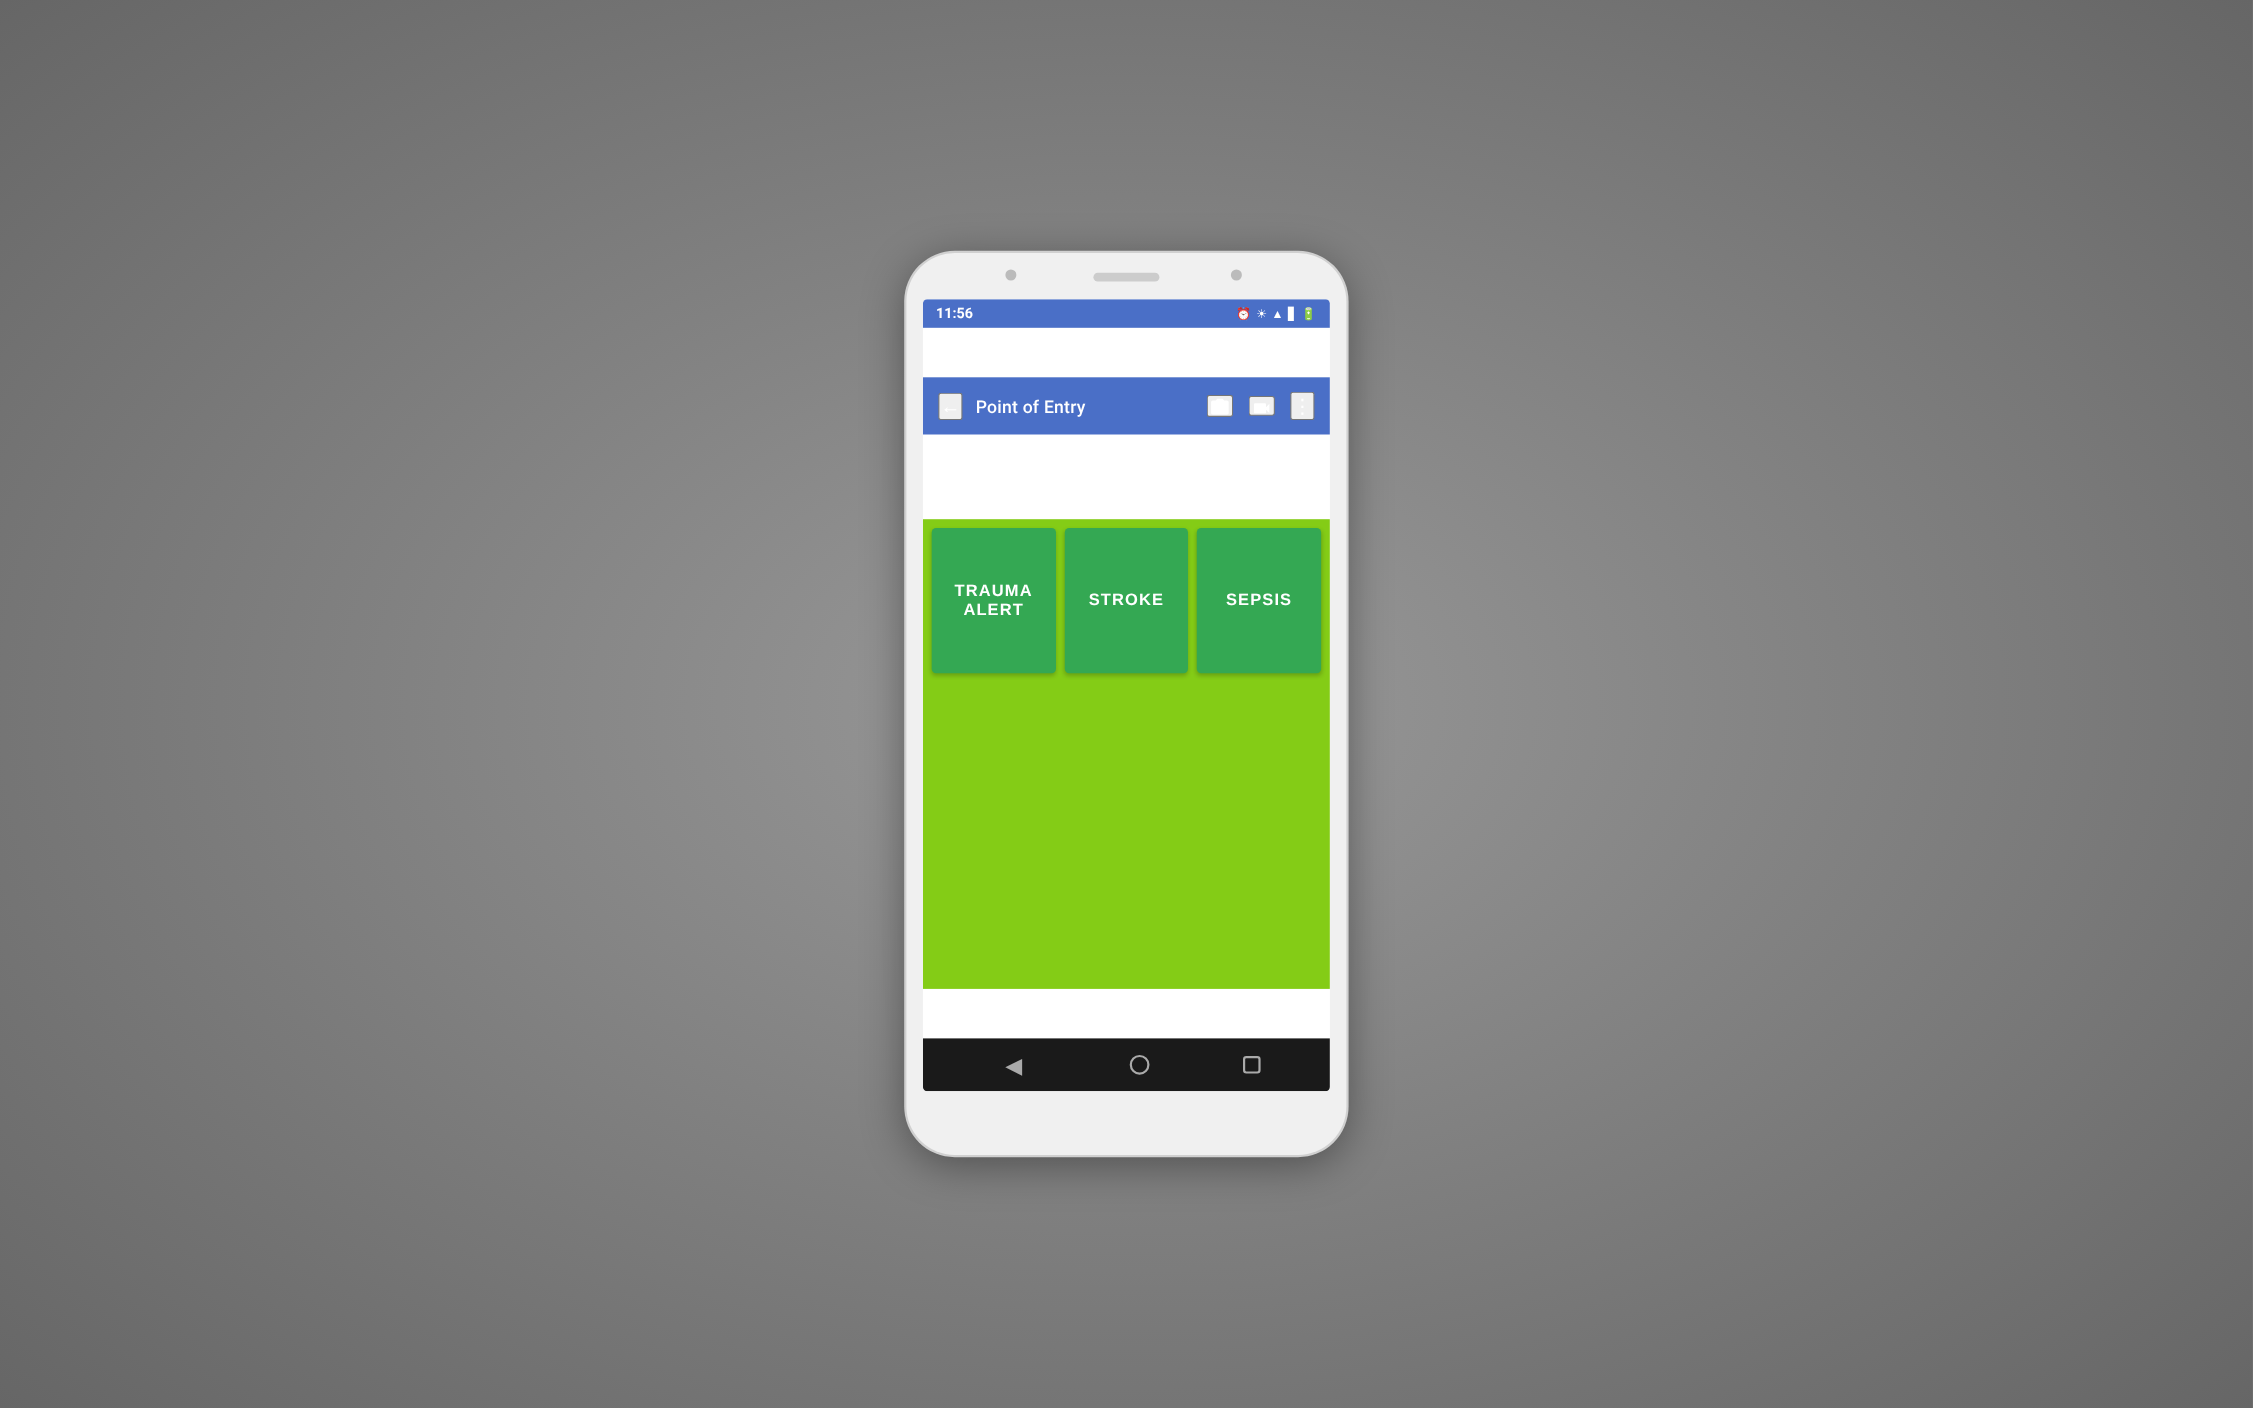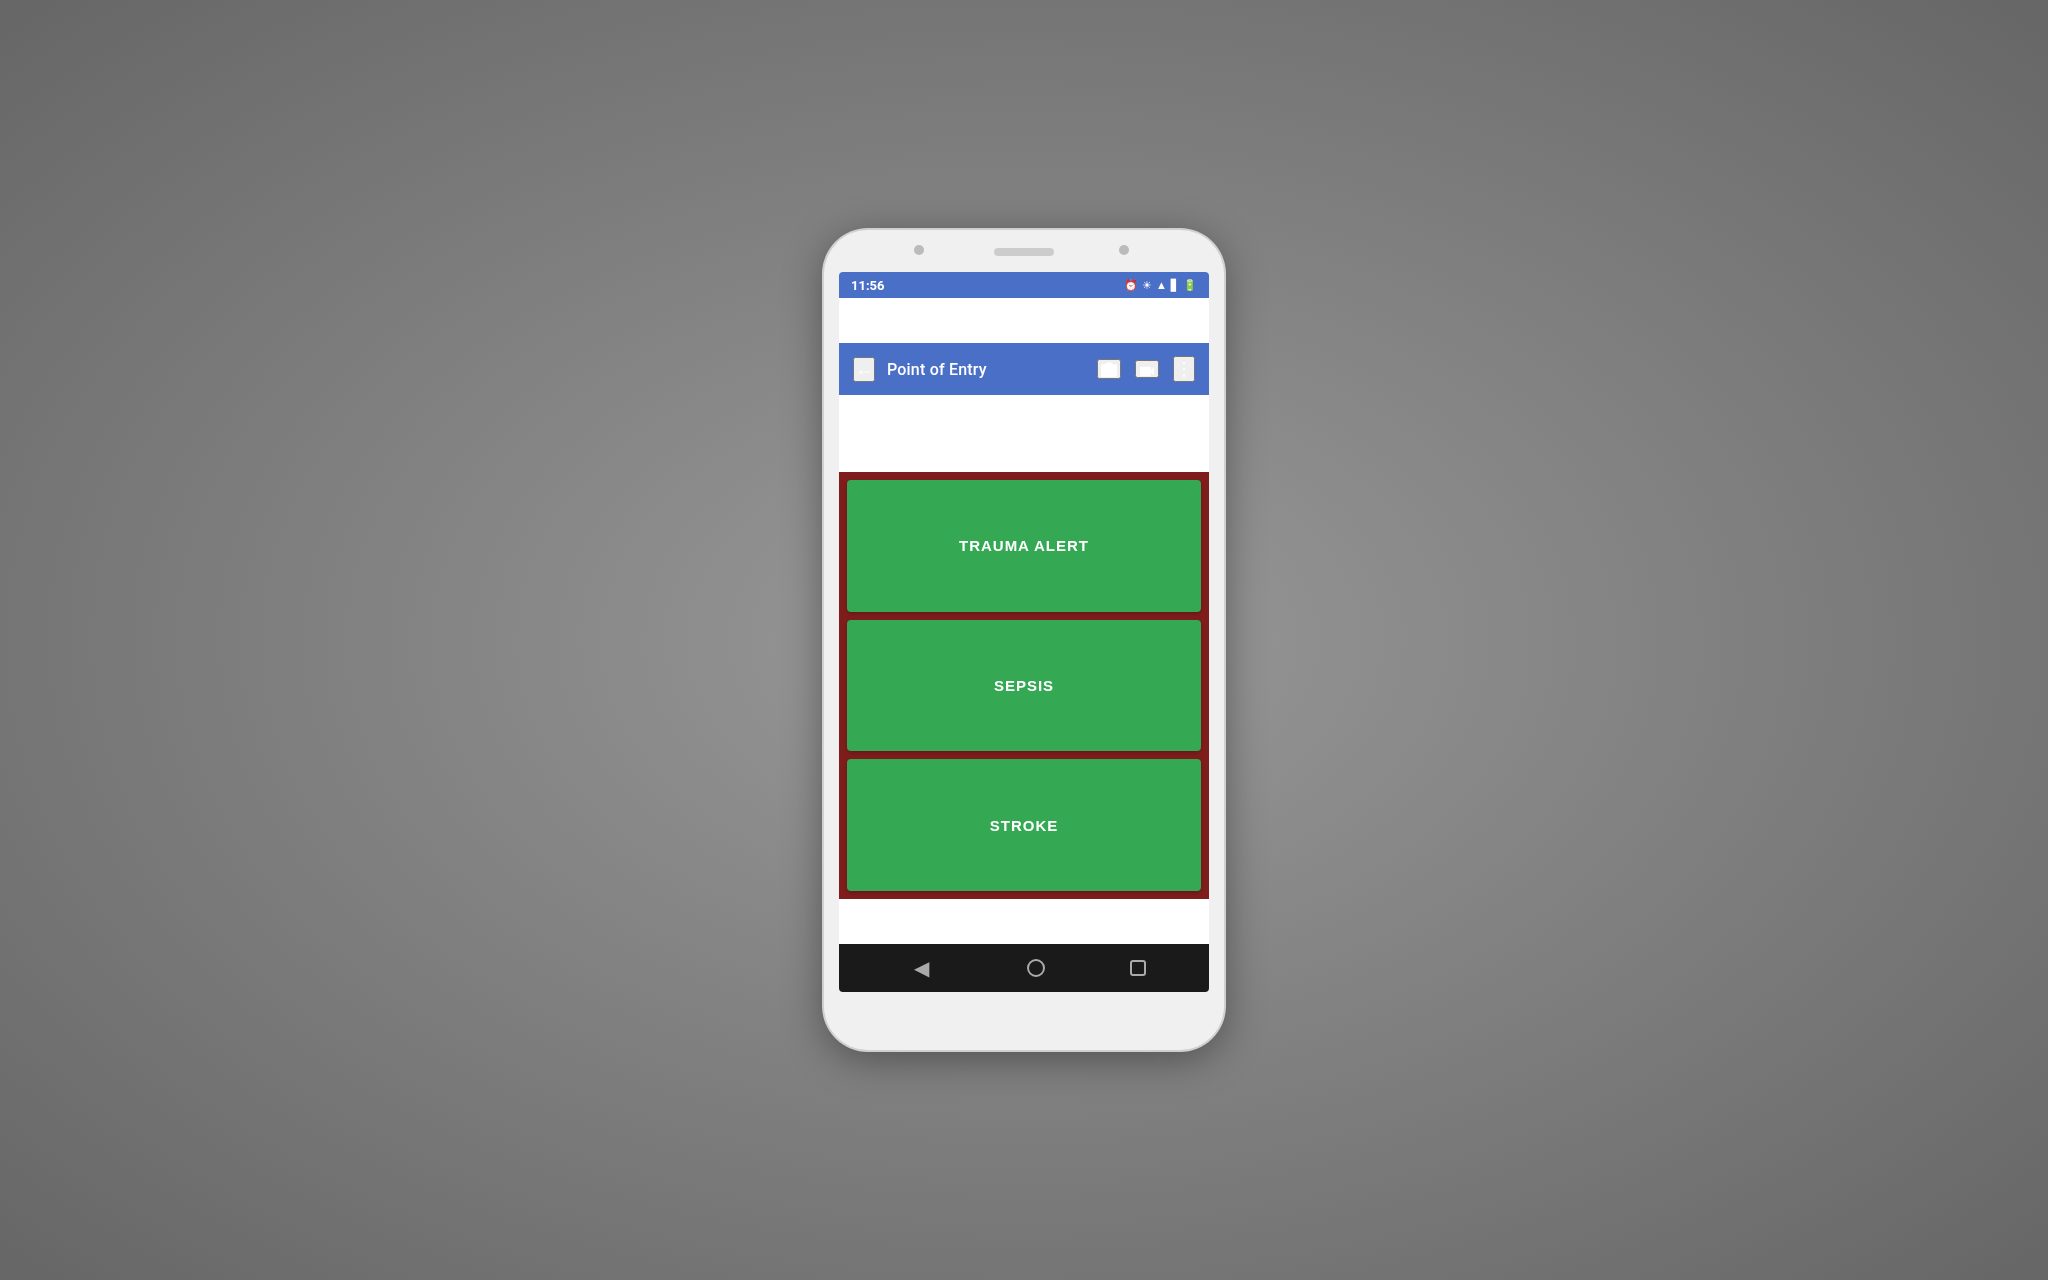--- a/index.html
+++ b/index.html
@@ -124,24 +124,24 @@
       cursor: pointer;
       font-size: 18px;
       display: flex;
       align-items: center;
       justify-content: center;
     }
 
     
     .main-content {
       flex: 1;
-      background: #7f1d1d;
+      background: #84cc16;
       padding: 8px;
       display: grid;
-      grid-template-columns: 1fr;
+      grid-template-columns: 1fr 1fr 1fr;
       grid-template-rows: repeat(3, 1fr);
       gap: 8px;
       margin-top: 32px;
     }
 
     .grid-btn {
       background: #34a853;
       border: none;
       border-radius: 4px;
       color: white;
@@ -255,24 +255,24 @@
         </button>
         <button class="icon-btn">⋮</button>
       </div>
     </div>
 
     <div class="main-content">
       <button class="grid-btn">
         <span>TRAUMA ALERT</span>
       </button>
       <button class="grid-btn">
-        <span>SEPSIS</span>
+        <span>STROKE</span>
       </button>
       <button class="grid-btn">
-        <span>STROKE</span>
+        <span>SEPSIS</span>
       </button>
     </div>
 
     <div class="bottom-nav">
       <div class="nav-btn">
         <span>◀</span>
       </div>
       <div class="nav-home-btn"></div>
       <div class="nav-square-btn"></div>
     </div>

